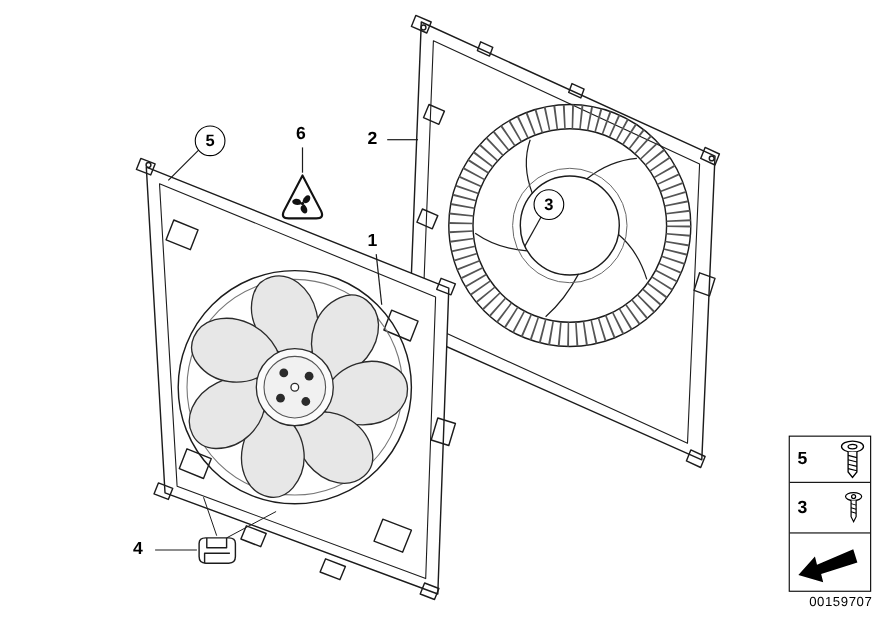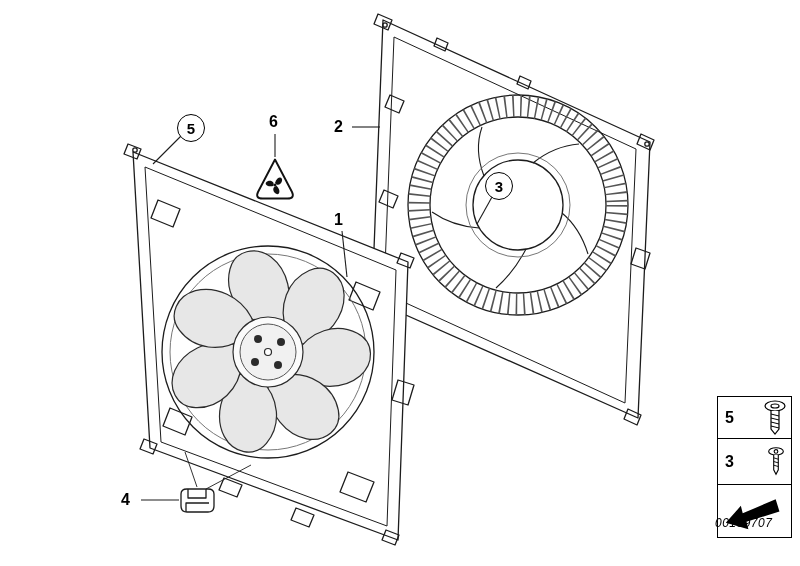--- a/index.html
+++ b/index.html
@@ -44,27 +44,26 @@
   }
   .plate-row.row-1 { height: 42px; }
   .plate-row.row-2 { height: 46px; }
   .plate-num { font-weight: bold; font-size: 16px; color: #000; }
   .plate-arrow {
     height: 52px;
     display: flex; align-items: center; justify-content: center;
   }
   .part-number {
     position: absolute;
-    left: 715px; top: 516px;
+    left: 715px; top: 540px;
     width: 78px;
-    text-align: left;
+    text-align: right;
     font-size: 12px;
     letter-spacing: 0.5px;
     color: #000;
-    font-style: italic;
   }
 </style>
 </head>
 <body>
 
 <div class="stage">
 
   <svg class="art" width="800" height="566" viewBox="0 0 800 566">
     <defs>
       <path id="blade" d="M -5,-28 C -30,-36 -44,-60 -38,-83 C -33,-102 -12,-106 3,-95 C 20,-82 26,-56 17,-35 C 12,-23 3,-25 -5,-28 Z"></path>

